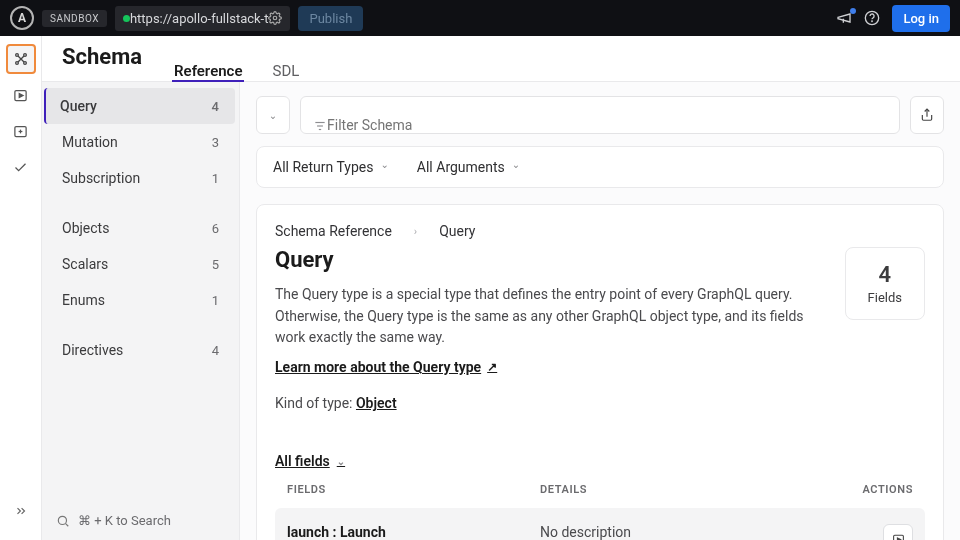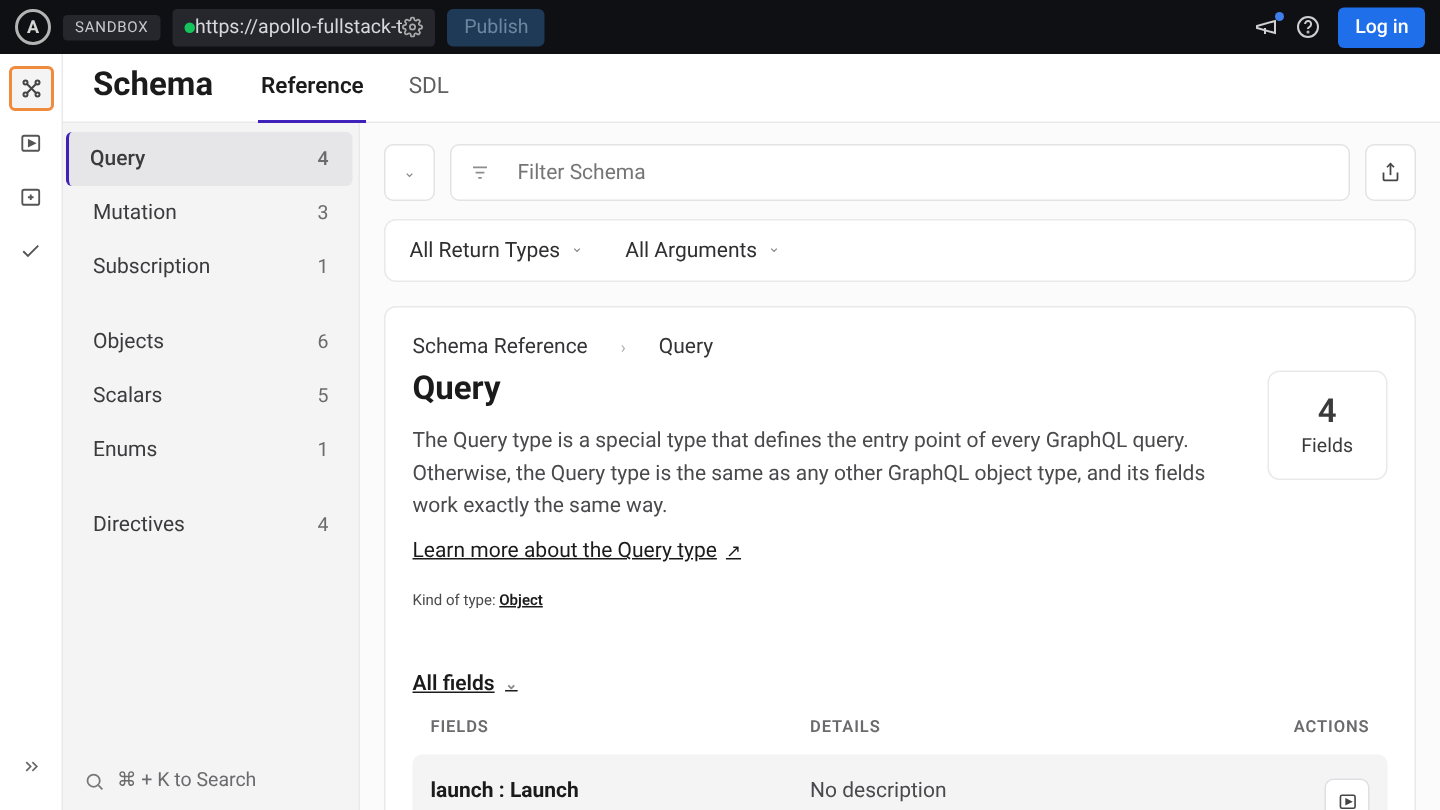--- a/index.html
+++ b/index.html
@@ -17,52 +17,52 @@
 .login{background:#1f6feb;color:#fff;border-radius:4px;padding:6px 11px;font-size:13px;font-weight:500}
 .layout{display:flex;height:calc(100% - 36px)}
 .rail{width:42px;border-right:1px solid #e9e9eb;display:flex;flex-direction:column;align-items:center;padding:8px 0;gap:6px;background:#fff}
 .rail-item{width:30px;height:30px;display:flex;align-items:center;justify-content:center;border-radius:4px;color:#585858}
 .rail-item.active{border:2px solid #f08a3c;background:#f4f4f5}
 .rail-bottom{margin-top:auto;margin-bottom:6px}
 .main{flex:1;display:flex;flex-direction:column;background:#fbfbfc;min-width:0}
 .hdr{display:flex;align-items:flex-end;gap:30px;padding:8px 20px 0;border-bottom:1px solid #e9e9eb;background:#fff}
 .hdr h1{font-size:22px;font-weight:700;padding-bottom:12px}
 .tabs{display:flex;gap:26px;margin-bottom:-1px}
-.tab{padding:0 2px 14px;color:#606063;font-size:15px;border-bottom:2px solid transparent}
+.tab{padding:0 2px 0;color:#606063;font-size:15px;border-bottom:2px solid transparent}
 .tab.active{color:#1b1b1b;font-weight:600;border-bottom-color:#3f20ba}
 .body{flex:1;display:flex;min-height:0}
 .sidebar{width:198px;background:#f4f4f5;border-right:1px solid #e9e9eb;display:flex;flex-direction:column}
 .side-list{padding:6px 2px;display:flex;flex-direction:column}
 .side-item{display:flex;align-items:center;justify-content:space-between;padding:10px 16px;color:#3b3b3d;font-size:14px;border-radius:4px;margin:0 2px}
 .side-item.active{background:#e6e6e8;border-left:2px solid #3f20ba;margin-left:0;padding-left:14px;font-weight:500}
 .side-count{color:#6b6b6e;font-size:13px}
 .side-gap{height:14px}
 .side-search{margin-top:auto;padding:12px 14px;color:#6b6b6e;display:flex;align-items:flex-end;gap:8px;font-size:13px}
 .content{flex:1;padding:14px 16px;overflow:auto;min-width:0}
 .row1{display:flex;gap:10px;margin-bottom:12px}
 .chev-btn{width:34px;height:38px;border:1px solid #e3e3e5;border-radius:6px;display:flex;align-items:center;justify-content:center;background:#fff}
-.filter{flex:1;height:38px;border:1px solid #e3e3e5;border-radius:6px;background:#fff;display:flex;align-items:center;gap:18px;padding:0 12px;color:#8d8d91}
+.filter{flex:1;height:38px;border:1px solid #e3e3e5;border-radius:6px;background:#fff;display:flex;align-items:flex-end;gap:0;padding:0 12px;color:#8d8d91}
 .filter input{border:0;outline:0;flex:1;font-size:14px;color:#333;background:transparent}
 .share{width:34px;height:38px;border:1px solid #e3e3e5;border-radius:6px;display:flex;align-items:center;justify-content:center;background:#fff}
 .row2{border:1px solid #e9e9eb;border-radius:8px;background:#fff;padding:12px 16px;display:flex;gap:28px;margin-bottom:16px;font-size:14px;color:#2f2f31}
 .dd{display:flex;align-items:flex-start;gap:7px}
 .chev{font-size:10px;color:#8a8a8d}
 .panel{border:1px solid #e9e9eb;border-radius:8px;background:#fff;padding:18px 18px 0}
 .crumbs{display:flex;gap:22px;align-items:center;color:#343437;font-size:14px;margin-bottom:8px}
 .crumb-sep{color:#aeaeb1;font-size:11px}
 .panel-top{display:flex;gap:20px;align-items:flex-start}
 .panel-top .left{flex:1}
 .panel h2{font-size:22px;font-weight:700;margin-bottom:12px}
 .desc{color:#4a4a4d;line-height:1.55;margin-bottom:10px;font-size:14px}
-.learn{text-decoration:underline;font-weight:400;font-size:14px;display:inline-flex;gap:6px;align-items:center}
+.learn{text-decoration:underline;font-weight:700;font-size:14px;display:inline-flex;gap:6px;align-items:center}
 .ext{font-size:12px}
 .cnt-box{border:1px solid #e9e9eb;border-radius:8px;padding:14px 22px;text-align:center;color:#3b3b3d}
 .cnt-box .n{font-size:22px;font-weight:600}
 .cnt-box .l{font-size:13px;margin-top:3px}
-.kind{margin-top:20px;font-size:10px;color:#4a4a4d}
+.kind{margin-top:20px;font-size:14px;color:#4a4a4d}
 .kind a{font-weight:600;text-decoration:underline;color:#1b1b1b}
 .allf{margin-top:42px;font-weight:600;text-decoration:underline;display:inline-flex;gap:7px;align-items:center;font-size:14px}
 .thead{display:grid;grid-template-columns:1fr 1fr 120px;padding:14px 12px 12px;font-size:11px;letter-spacing:.6px;color:#6b6b6e;font-weight:600}
 .trow{display:grid;grid-template-columns:1fr 1fr 120px;background:#f4f4f5;border-radius:6px;padding:16px 12px;align-items:flex-start}
 .fname{font-weight:700}
 .fdet{color:#4a4a4d}
 .act-btn{width:30px;height:30px;border:1px solid #dedfe2;border-radius:6px;display:flex;align-items:center;justify-content:center;background:#fff;margin-left:auto}
 svg{display:block}
 </style>
 </head>

